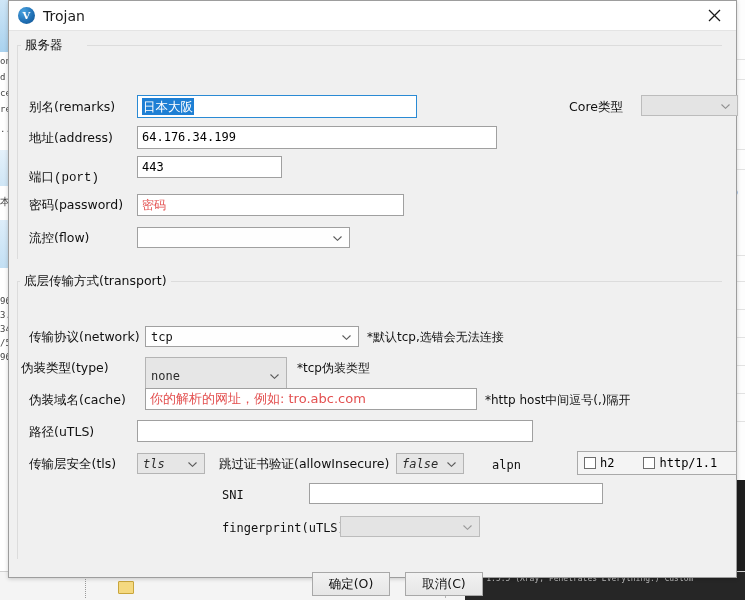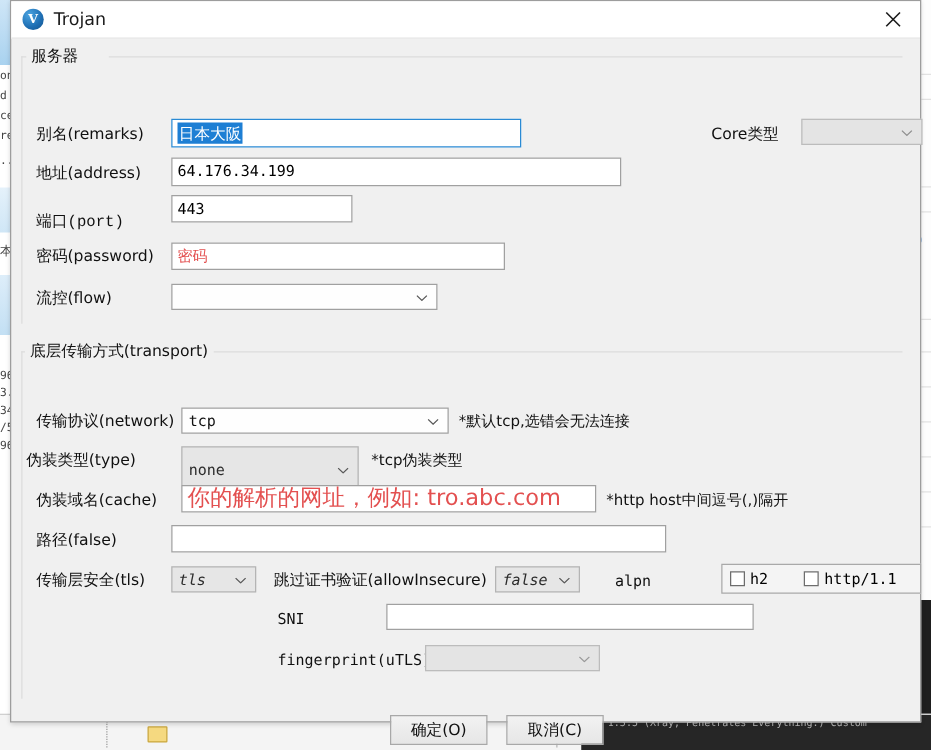--- a/index.html
+++ b/index.html
@@ -452,24 +452,24 @@
       <span>none</span>
       <span class="arrow">
         <svg width="9" height="5" viewBox="0 0 9 5">
             <path d="M0.5 0.5 L4.5 4.3 L8.5 0.5" fill="none" stroke="#5a5a5a" stroke-width="1.1"></path>
           </svg>
       </span>
     </div>
     <div class="hint" style="left:288px; top:329px;">*tcp伪装类型</div>
 
     <div class="fld-label" style="left:20px; top:361px;">伪装域名(cache)</div>
-    <div class="textbox hint-red" style="left:136px; top:357px; width:332px; height:22px; line-height:20px; font-size:18px;">你的解析的网址，例如: tro.abc.com</div>
+    <div class="textbox hint-red" style="left:136px; top:357px; width:332px; height:22px; line-height:20px; font-size:13px;">你的解析的网址，例如: tro.abc.com</div>
     <div class="hint" style="left:476px; top:361px;">*http host中间逗号(,)隔开</div>
 
-    <div class="fld-label" style="left:20px; top:393px;">路径(false)</div>
+    <div class="fld-label" style="left:20px; top:393px;">路径(uTLS)</div>
     <div class="textbox" style="left:128px; top:389px; width:396px; height:22px; line-height:20px;"></div>
 
     <div class="fld-label" style="left:20px; top:425px;">传输层安全(tls)</div>
     <div class="combo grey" style="left:128px; top:422px; width:68px; height:21px;font-style:italic;">
       <span>tls</span>
       <span class="arrow">
         <svg width="9" height="5" viewBox="0 0 9 5">
             <path d="M0.5 0.5 L4.5 4.3 L8.5 0.5" fill="none" stroke="#5a5a5a" stroke-width="1.1"></path>
           </svg>
       </span>

